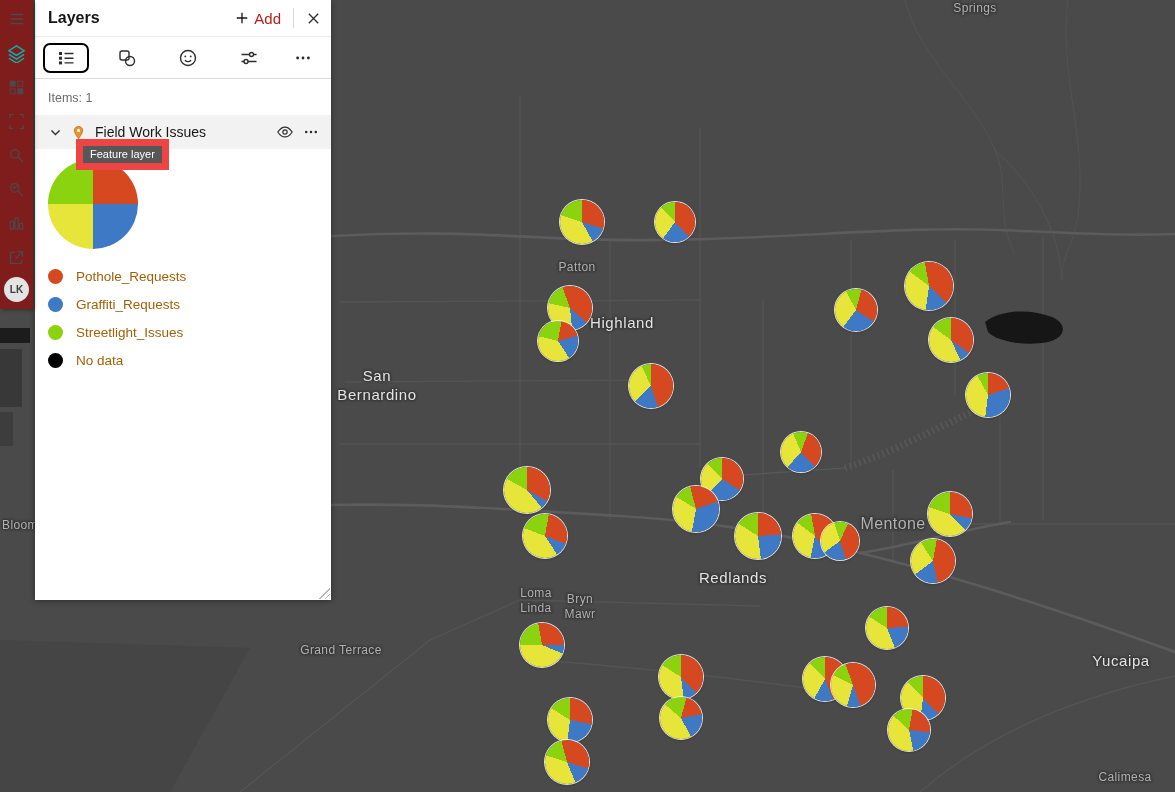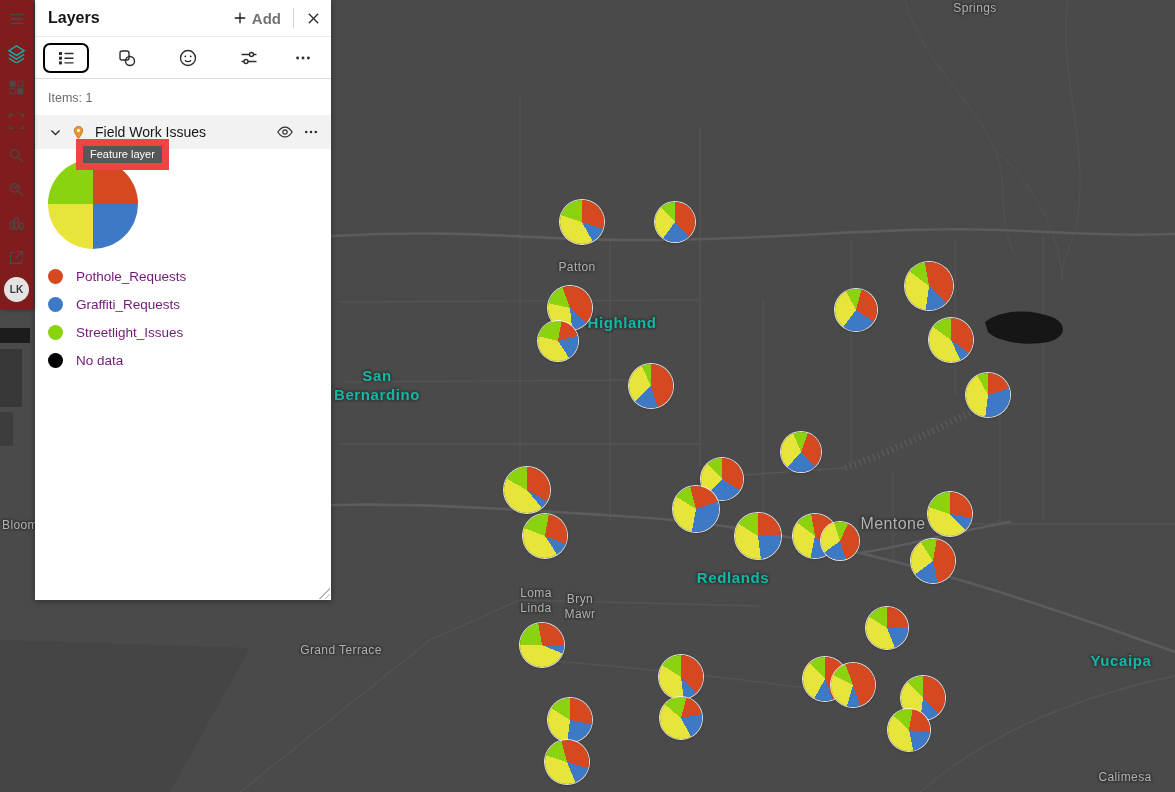--- a/index.html
+++ b/index.html
@@ -5,21 +5,21 @@
   * { margin:0; padding:0; box-sizing:border-box; }
   html,body { width:1175px; height:792px; overflow:hidden; font-family:"Liberation Sans",sans-serif; }
   .stage { position:relative; width:1175px; height:792px; overflow:hidden; background:#4a4a4a; }
 
   
   .map { position:absolute; inset:0; overflow:hidden; }
   .roads { position:absolute; left:0; top:0; z-index:0; }
   .map-label { position:absolute; z-index:2; transform:translate(-50%,0); color:#b2b2b2;
     white-space:pre-line; text-align:center; line-height:1.25; letter-spacing:.4px;
     text-shadow:0 0 3px rgba(45,45,45,.95),0 0 3px rgba(45,45,45,.95),0 0 2px rgba(45,45,45,.95); }
-  .map-label.big { color:#14b8a6; letter-spacing:.6px;font-weight:bold; }
+  .map-label.big { color:#e5e5e5; letter-spacing:.6px; }
   .map-label.left-anchor { transform:none; text-align:left; }
   .pie-marker { position:absolute; z-index:3; border-radius:50%;
     box-shadow:0 0 0 1px rgba(255,255,255,.85), 0 1px 3px rgba(0,0,0,.35); }
 
   
   .sidebar { position:absolute; left:0; top:0; width:33px; height:309px; background:#7f1d1d;
     box-shadow:1px 1px 4px rgba(0,0,0,.35); display:flex; flex-direction:column; align-items:center;
     padding-top:2px; z-index:20; }
   .rail-btn { width:33px; height:34px; display:flex; align-items:center; justify-content:center;
     color:#4a4a4a; cursor:pointer; }
@@ -28,21 +28,21 @@
     font-size:10px; font-weight:700; display:flex; align-items:center; justify-content:center;
     margin-top:3px; cursor:pointer; }
 
   
   .panel { position:absolute; left:35px; top:0; width:296px; height:600px; background:#fff;
     z-index:10; box-shadow:0 1px 6px rgba(0,0,0,.4); display:flex; flex-direction:column; }
   .panel-header { display:flex; align-items:center; height:37px; padding:0 10px 0 13px;
     border-bottom:1px solid #ececec; flex:0 0 auto; }
   .panel-title { font-size:16px; font-weight:700; color:#151515; }
   .spacer { flex:1; }
-  .add-btn { display:flex; align-items:center; gap:5px; font-size:15px; color:#737373; cursor:pointer;font-weight:bold; }
+  .add-btn { display:flex; align-items:center; gap:5px; font-size:15px; color:#b91c1c; cursor:pointer; }
   .vdiv { width:1px; height:20px; background:#d6d6d6; margin:0 12px; }
   .icon-btn { display:flex; align-items:center; justify-content:center; cursor:pointer; color:#2d2d2d; }
 
   .tabs { display:flex; align-items:center; justify-content:space-between; height:42px;
     padding:0 12px 0 8px; border-bottom:1px solid #dcdcdc; flex:0 0 auto; }
   .tab { width:46px; height:30px; border:2px solid transparent; border-radius:7px; display:flex;
     align-items:center; justify-content:center; cursor:pointer; color:#2d2d2d; }
   .tab.active { border-color:#000; }
   .tab.narrow { width:32px; }
 
@@ -52,21 +52,21 @@
     padding:0 12px 0 14px; gap:9px; margin-top:6px; cursor:pointer; flex:0 0 auto; }
   .layer-name { flex:1; font-size:14px; color:#161616; }
 
   .tooltip { position:absolute; left:41px; top:139px; background:#575757; color:#fff;
     font-size:11px; padding:2px 7px 3px; border:7px solid #ef4444; z-index:6; white-space:nowrap; }
 
   .legend { padding:6px 13px; position:relative; flex:1 1 auto; }
   .legend-pie { width:90px; height:90px; border-radius:50%; margin:4px 0 20px; }
   .legend-row { display:flex; align-items:center; gap:13px; margin-bottom:13px; }
   .legend-dot { width:15px; height:15px; border-radius:50%; flex:0 0 15px; }
-  .legend-label { font-size:13.5px; color:#701a75; }
+  .legend-label { font-size:13.5px; color:#a16207; }
 
   .resize-handle { position:absolute; right:1px; bottom:1px; width:13px; height:13px; cursor:nwse-resize;
     background:repeating-linear-gradient(-45deg, transparent 0 3px, #b5b5b5 3px 4px);
     clip-path:polygon(100% 0, 100% 100%, 0 100%); }
 </style>
 </head>
 <body>
 
 <div class="stage">
 

